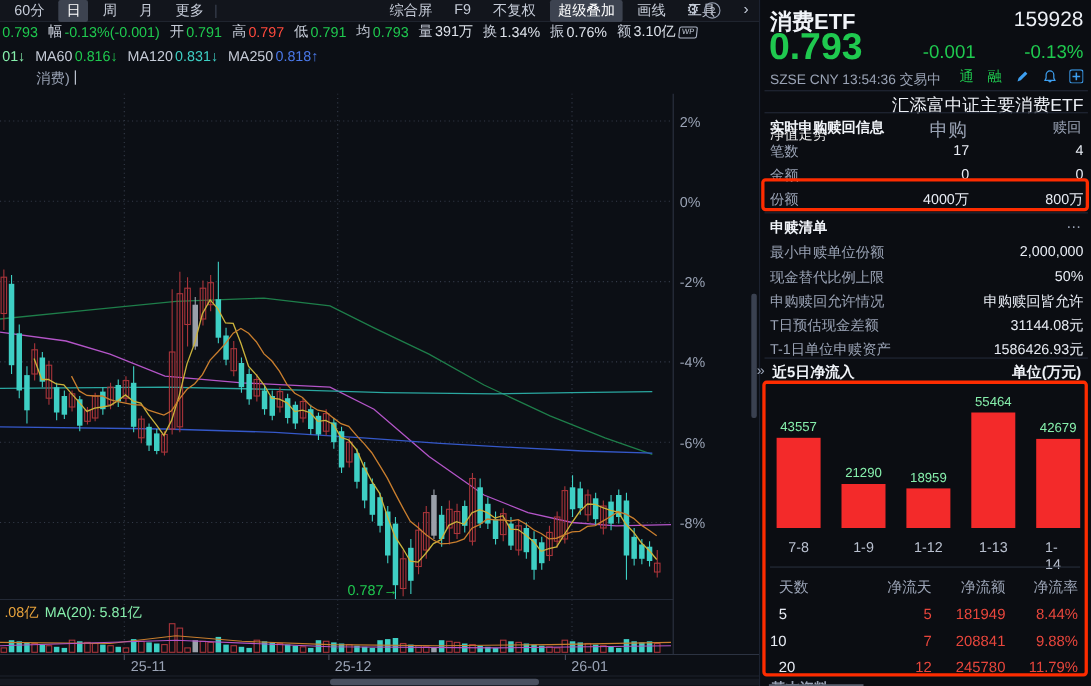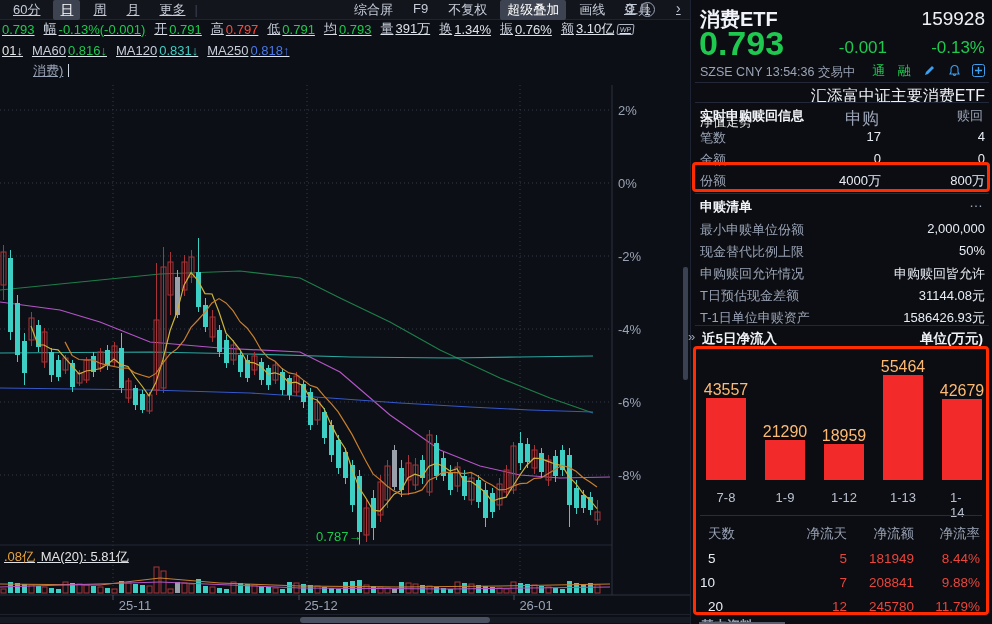--- a/index.html
+++ b/index.html
@@ -1,29 +1,29 @@
 <!DOCTYPE html>
 <html><head>
 <meta charset="utf-8">
 <style>
   html,body{margin:0;padding:0;}
   body{width:992px;height:624px;background:#0c0f15;overflow:hidden;position:relative;
        font-family:"Liberation Sans",sans-serif;color:#dde2ea;-webkit-font-smoothing:antialiased;}
-  .abs{position:absolute;text-decoration:underline;}
+  .abs{position:absolute;}
   
   #toolbar{left:0;top:0;width:690px;height:19px;background:#12151c;border-bottom:1px solid #1f242e;font-size:13px;color:#c6ccd8;}
   .tabrow{display:flex;align-items:center;height:19px;}
   .tab{padding:1px 7px;cursor:pointer;white-space:nowrap;}
   .tab.sel{background:#3d4350;color:#fff;border-radius:2px;}
   .vsep{color:#3a4150;margin:0 2px;}
   #quote-row{left:0;top:19px;width:690px;height:20px;font-size:13px;display:flex;align-items:center;white-space:nowrap;overflow:hidden;}
   #ma-row{left:0;top:40px;width:690px;height:20px;font-size:13px;display:flex;align-items:center;white-space:nowrap;}
   .seg{margin-left:2px;}
   .lab{margin-left:9px;color:#c6ccd8;}
-  .c-g{color:#1fc94f;} .c-r{color:#ff4a3d;} .c-w{color:#dde2ea;} .c-m{color:#e5e5e5;}
+  .c-g{color:#1fc94f;} .c-r{color:#ff4a3d;} .c-w{color:#dde2ea;} .c-m{color:#86efac;}
   .c-cy{color:#3ecfc4;} .c-b{color:#4a78e8;} .c-o{color:#e8a33c;} .c-l{color:#c6ccd8;}
   #daterange{position:absolute;right:48px;top:41px;font-size:13px;color:#e6eaf2;text-decoration:underline;}
   #dr-caret{position:absolute;right:30px;top:42px;font-size:11px;color:#cfd6e4;}
   #lock{position:absolute;right:8px;top:41px;}
   #index-partial{left:0;top:62px;font-size:13px;color:#9aa3b5;margin-left:33px;}
   .cursorbar{display:inline-block;width:1px;height:13px;background:#cfd6e4;margin-left:5px;vertical-align:-2px;}
   .iconbtn{margin-left:10px;color:#c2c9d6;cursor:pointer;}
   .qcircle{display:inline-flex;align-items:center;justify-content:center;width:13px;height:13px;border:1px solid #9aa3b5;border-radius:50%;font-size:9px;color:#c2c9d6;}
   .wp-ic{display:inline-block;border:1px solid #aeb6c6;border-radius:2px;font-size:7px;line-height:9px;padding:0 2px;color:#c2c9d6;margin-left:3px;transform:skewX(-6deg);}
   
@@ -34,21 +34,21 @@
   #hscroll-track{left:0;top:617px;width:690px;height:6px;background:#161a22;}
   #hscroll-thumb{left:300px;top:617px;width:190px;height:6px;background:#4a5160;border-radius:3px;}
   
   #panel{left:690px;top:0;width:302px;height:624px;background:#0b0d12;border-left:1px solid #1c2230;}
   .p-abs{position:absolute;}
   .ttl{font-weight:bold;color:#f0f3f8;}
   .gray{color:#9aa3b5;} .white{color:#e8ecf4;}
   .divider{position:absolute;left:4px;right:4px;height:1px;background:#222837;}
   .redbox{position:absolute;border:3px solid #fe2c00;border-radius:4px;}
   .bar{position:absolute;background:#f32a2a;}
-  .barval{position:absolute;color:#fdba74;font-size:16px;transform:translateX(-50%);white-space:nowrap;}
+  .barval{position:absolute;color:#86efac;font-size:12px;transform:translateX(-50%);white-space:nowrap;}
   .barcat{position:absolute;color:#b9c0cf;font-size:13px;transform:translateX(-50%);}
   .ft-cell{position:absolute;font-size:13.5px;white-space:nowrap;}
   .ft-red{color:#e8463c;}
   .badge{color:#1fc94f;letter-spacing:1px;margin-left:7px;font-size:13px;}
   .blueic{margin-left:7px;vertical-align:-2px;}
 </style>
 </head>
 <body>
 
 <div id="toolbar" class="abs">

